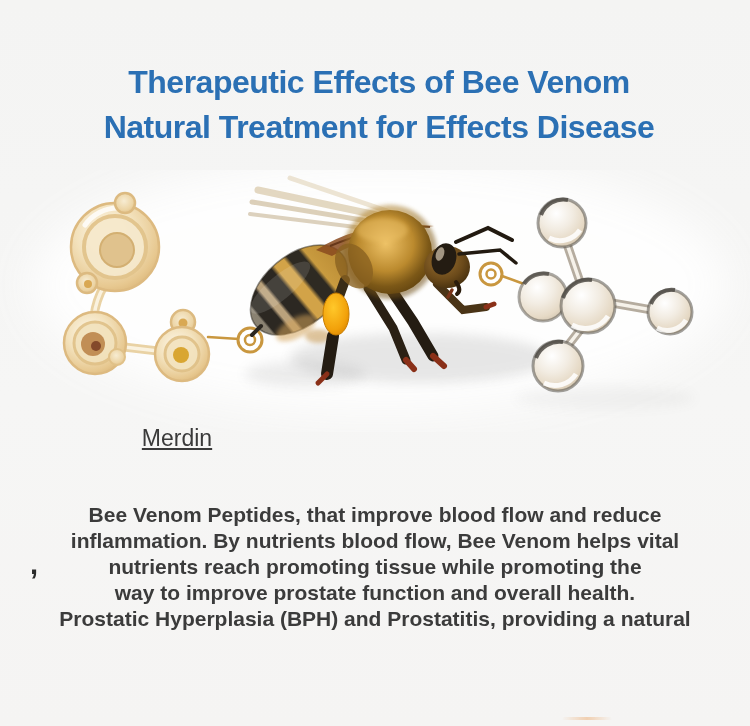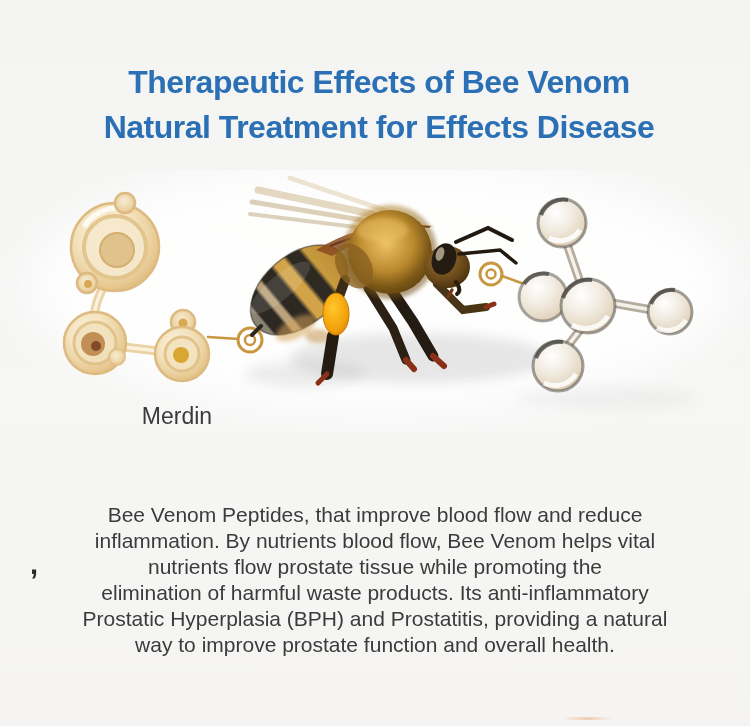--- a/index.html
+++ b/index.html
@@ -21,32 +21,32 @@
   }
   
   .figure-svg{position:absolute;top:170px;left:0;}
   
   .mol-label{
     position:absolute;
     transform:translateX(-50%);
     color:#3a3a3a;font-size:23px;font-weight:400;
     white-space:nowrap;
   }
-  .mol-label.left{left:177px;top:403px;}
+  .mol-label.left{left:177px;top:425px;text-decoration:underline;}
   .mol-label.right{left:579px;top:399px;}
   
   .stray-comma{
     position:absolute;left:30px;top:549px;
     color:#2b2b2b;font-size:29px;font-weight:700;line-height:30px;
   }
   
   .body-copy{
     position:absolute;top:502px;left:50%;transform:translateX(-50%);
     width:668px;text-align:center;
-    color:#3b3b3b;font-size:21px;line-height:26px;font-weight:400;
+    color:#3b3b3b;font-size:21px;line-height:26px;font-weight:700;
   }
   .body-copy .line{white-space:nowrap;}
   
   .smudge{
     position:absolute;left:562px;top:717px;width:50px;height:3px;
     background:linear-gradient(90deg,rgba(240,190,140,0),rgba(235,170,110,.5),rgba(240,190,140,0));
     border-radius:2px;filter:blur(.6px);
   }
 </style>
 </head>
@@ -260,21 +260,20 @@
     </g>
   </svg>
 
   <div class="mol-label left">Merdin</div>
 
   <div class="stray-comma">,</div>
 
   <div class="body-copy">
     <div class="line">Bee Venom Peptides, that improve blood flow and reduce</div>
     <div class="line">inflammation. By nutrients blood flow, Bee Venom helps vital</div>
-    <div class="line">nutrients flow prostate tissue while promoting the</div>
-    <div class="line">elimination of harmful waste products. Its anti-inflammatory</div>
+    <div class="line">nutrients reach promoting tissue while promoting the</div>
+    <div class="line">way to improve prostate function and overall health.</div>
     <div class="line">Prostatic Hyperplasia (BPH) and Prostatitis, providing a natural</div>
-    <div class="line">way to improve prostate function and overall health.</div>
   </div>
 
   <div class="smudge"></div>
 
 </div>
 
 </body></html>

